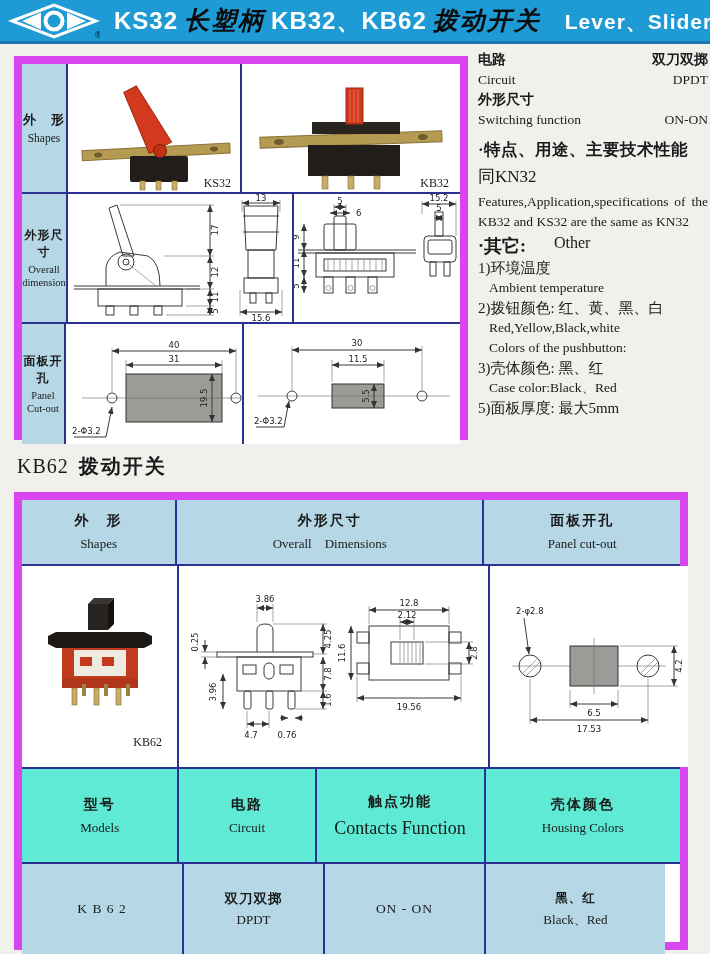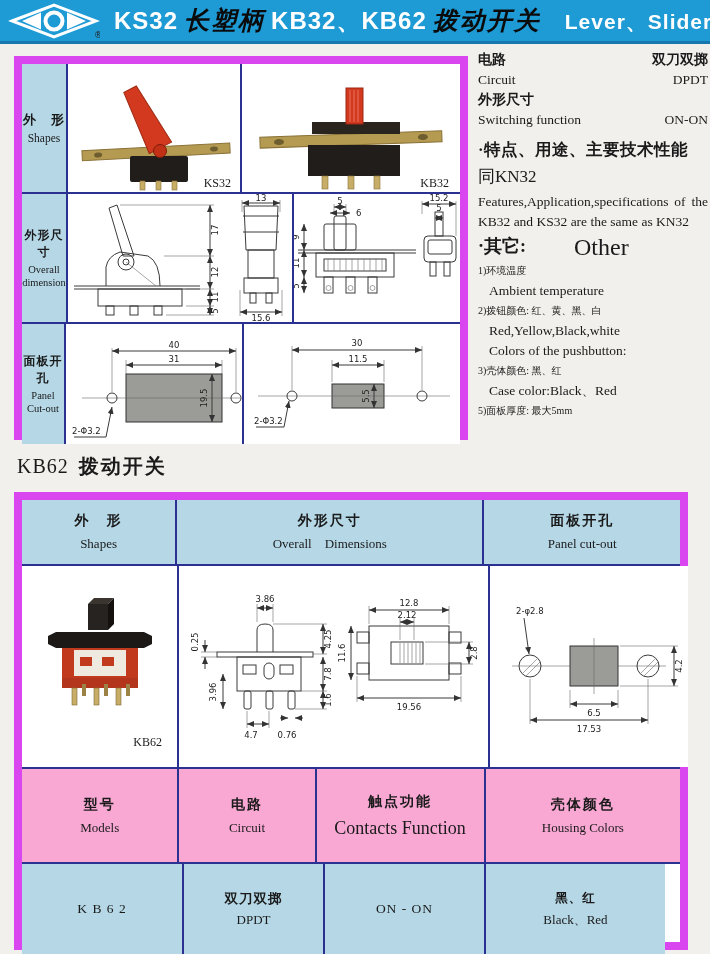--- a/index.html
+++ b/index.html
@@ -11,38 +11,38 @@
   .t-model{color:#fff;font-family:"Liberation Sans",sans-serif;font-size:24px;font-weight:600;letter-spacing:1px}
   .t-cjk{color:#0b0b0b;font-size:25px;font-weight:bold;font-style:italic;margin:0 6px;letter-spacing:2px}
   .t-en{color:#fff;font-family:"Liberation Sans",sans-serif;font-size:21px;font-weight:600;margin-left:18px;letter-spacing:1px}
   
   .tbl{position:absolute;background:#fff;border:8px solid #d946ef;box-sizing:border-box}
   .trow{display:flex}
   .trow + .trow{border-top:2px solid #2b3190}
   .cell{background:#fff;position:relative;box-sizing:border-box}
   .bR{border-right:2px solid #2b3190}
   .blue{background:#b5d7e6}
-  .ghost{background:#f9a8d4}
+  .ghost{background:#5eead4}
   .lblcell{display:flex;flex-direction:column;align-items:center;justify-content:center;text-align:center;gap:3px}
   .cn{font-size:13px;font-weight:bold;letter-spacing:1px}
   .en{font-size:11.5px;line-height:1.15}
   .hcell{display:flex;flex-direction:column;align-items:center;justify-content:center;gap:7px;text-align:center}
   .hcell .cn{font-size:14px;letter-spacing:2px}
   .hcell .en{font-size:13px}
   
   .rcol{position:absolute;left:478px;top:50px;width:230px}
   .srow{display:flex;justify-content:space-between;font-size:13.5px;line-height:20px}
   .cnb{font-weight:bold;font-size:14px}
   .feat-head{font-size:16.5px;font-weight:bold;margin-top:9px;letter-spacing:.5px;white-space:nowrap}
   .feat-same{font-size:17px;margin-top:4px}
   .feat-desc{font-size:13.5px;line-height:1.45;margin:4px 0 0 0;text-align:justify}
   .other-row{display:flex;align-items:flex-start;margin-top:3px}
   .other-cn{font-weight:bold;font-size:18px}
-  .other-en{font-size:24px;margin-left:48px}
-  .fi-cn{font-size:10px;line-height:20px}
+  .other-en{font-size:16px;margin-left:28px}
+  .fi-cn{font-size:15px;line-height:20px}
   .fi-en{font-size:13.5px;line-height:20px;padding-left:11px}
   
   .kb62-head{position:absolute;left:17px;top:453px;font-size:20px;display:flex;align-items:baseline;gap:10px}
   .kb62-head .m{letter-spacing:1px}
   .kb62-head .c{font-weight:bold;letter-spacing:2px}
   
   .dcell{display:flex;flex-direction:column;align-items:center;justify-content:center;gap:4px;text-align:center}
   .dcell .l1{font-size:13.5px;font-weight:bold;letter-spacing:1px}
   .dcell .l1.plain{font-weight:normal}
   .dcell .l2{font-size:13px}

